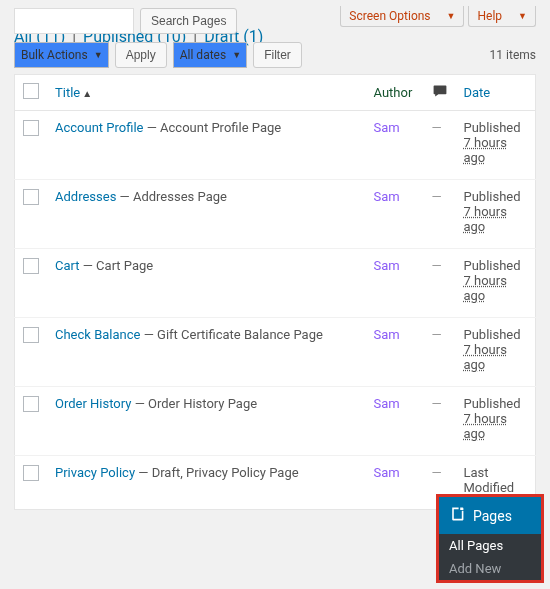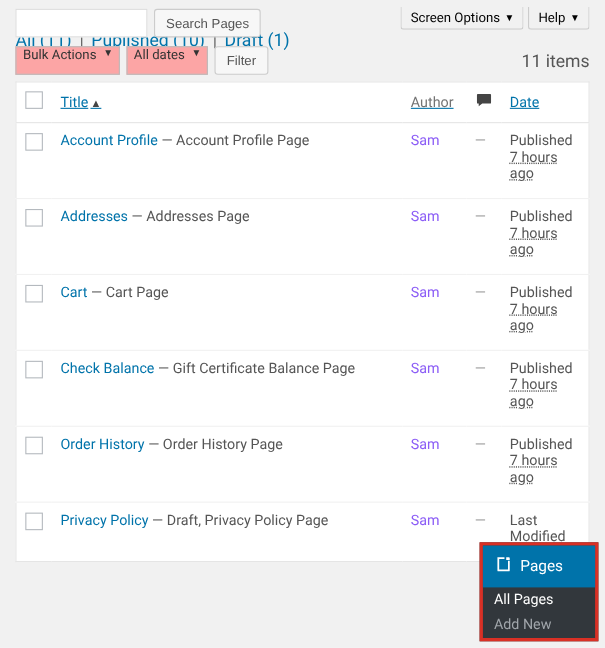--- a/index.html
+++ b/index.html
@@ -20,25 +20,25 @@
     gap: 4px;
     padding: 6px 14px 0 0;
   }
   .screen-tab {
     background: #f1f1f1;
     border: 1px solid #ccc;
     border-top: none;
     border-radius: 0 0 3px 3px;
     padding: 3px 8px;
     font-size: 12px;
-    color: #000000;
+    color: #c2410c;
     cursor: pointer;
     display: flex;
     align-items: center;
-    gap: 4px;
+    gap: 16px;
   }
   .screen-tab .tri { font-size: 9px; }
   h1.heading {
     font-size: 23px;
     font-weight: 400;
     color: #23282d;
     display: inline-block;
     margin-right: 8px;
   }
   .add-new-btn {
@@ -88,53 +88,53 @@
   }
   .tablenav {
     display: flex;
     align-items: center;
     gap: 6px;
     padding-bottom: 6px;
   }
   .select-wrap {
     position: relative;
     display: inline-flex;
+    align-items: center;
     border: 1px solid #bbb;
-    background: #fca5a5;
+    background: #3b82f6;
     height: 26px;
     padding: 0 20px 0 6px;
     font-size: 12px;
     color: #333;
     cursor: pointer;
   }
   .select-wrap .tri {
     position: absolute;
     right: 5px;
     font-size: 9px;
     color: #333;
   }
   .items-count {
     margin-left: auto;
-    font-size: 16px;
+    font-size: 12px;
     color: #555;
   }
   table.wp-list {
     width: 100%;
     border-collapse: collapse;
     background: #fff;
     border: 1px solid #e5e5e5;
   }
   table.wp-list thead th {
     text-align: left;
     font-weight: 400;
     padding: 8px 8px;
     font-size: 13px;
     color: #0073aa;
     border-bottom: 1px solid #e5e5e5;
-    text-decoration: underline;
   }
   table.wp-list thead th.cb { width: 24px; }
   table.wp-list thead th.author { width: 58px; }
   table.wp-list thead th.comments { width: 30px; text-align: center; }
   table.wp-list thead th.date { width: 80px; }
   table.wp-list tbody td {
     padding: 9px 8px 14px 8px;
     font-size: 13px;
     vertical-align: top;
     border-bottom: 1px solid #f1f1f1;
@@ -213,36 +213,37 @@
   <div class="search-row">
     <input class="search-input" type="text" style="">
     <button class="button">Search Pages</button>
   </div>
 
   <div class="tablenav">
     <div class="select-wrap">
       <span>Bulk Actions</span>
       <span class="tri">▼</span>
     </div>
+    <button class="button">Apply</button>
     <div class="select-wrap">
       <span>All dates</span>
       <span class="tri">▼</span>
     </div>
     <button class="button">Filter</button>
     <span class="items-count">11 items</span>
   </div>
 
   <table class="wp-list">
     <thead>
       <tr>
         <th class="cb"><input type="checkbox" style=""></th>
         <th>
           <span>Title</span><span class="sort-arrow">▲</span>
         </th>
-        <th class="author"><span style="color:#737373">Author</span></th>
+        <th class="author"><span style="color:#14532d">Author</span></th>
         <th class="comments">
           <span class="comment-icon">
             <svg viewBox="0 0 20 20" width="16" height="16">
                 <path d="M3 3h14a1 1 0 0 1 1 1v9a1 1 0 0 1-1 1H8l-4 3v-3H3a1 1 0 0 1-1-1V4a1 1 0 0 1 1-1z"></path>
               </svg>
           </span>
         </th>
         <th class="date"><span>Date</span></th>
       </tr>
     </thead>

